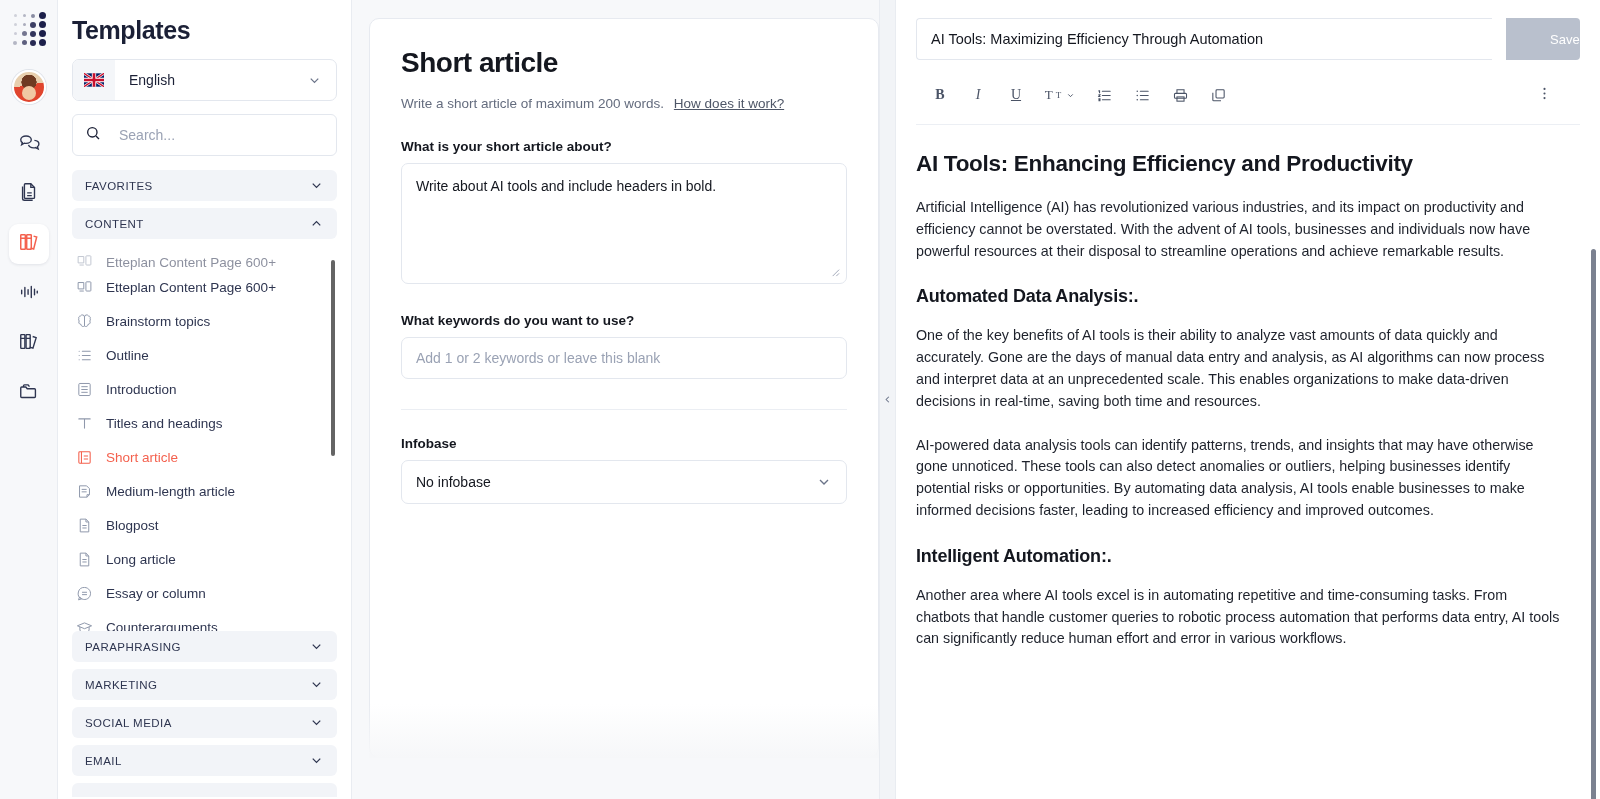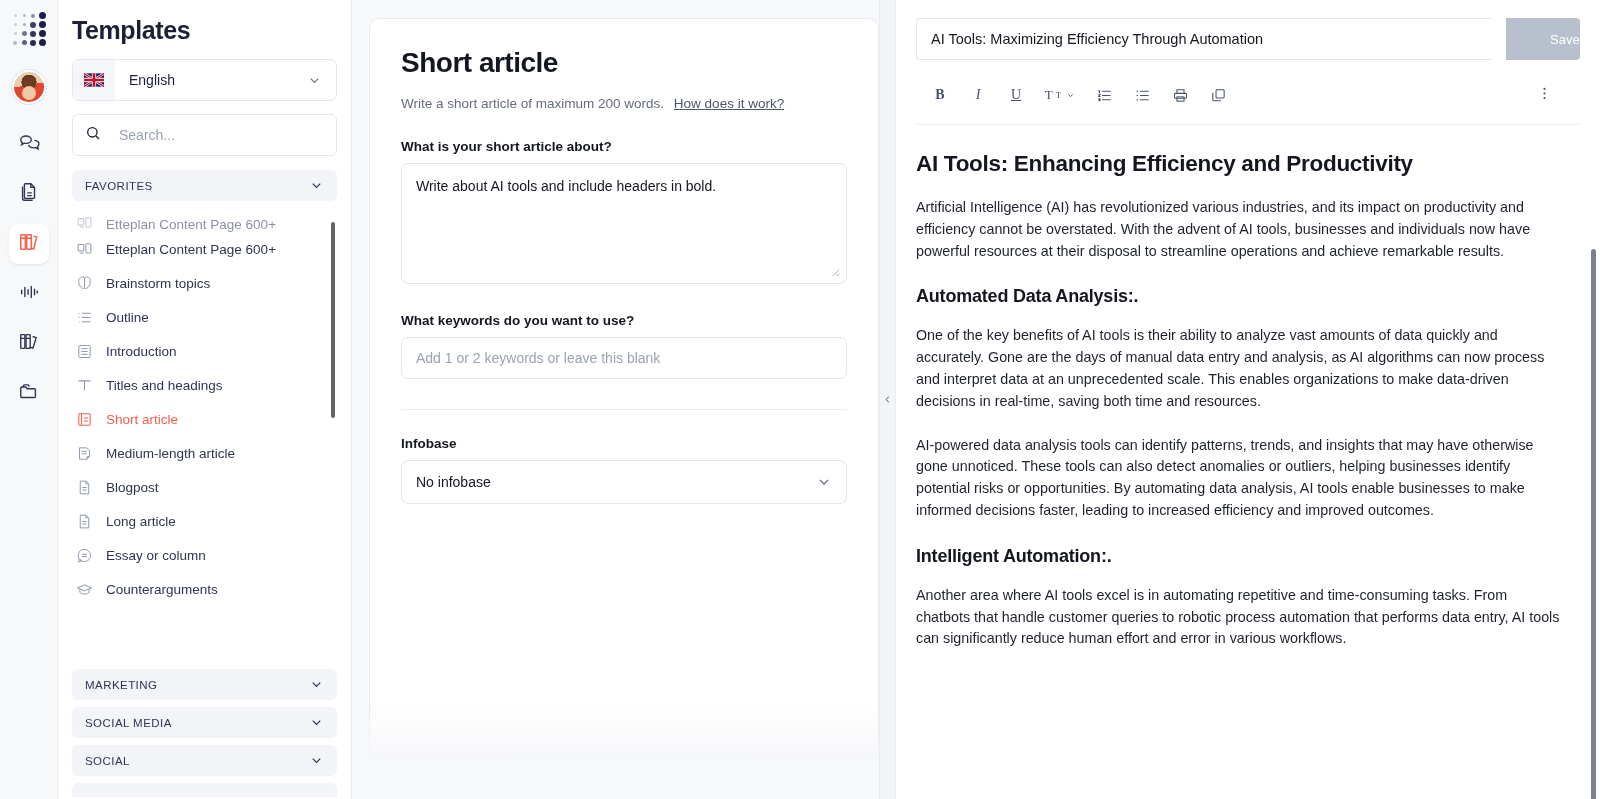--- a/index.html
+++ b/index.html
@@ -275,20 +275,28 @@
 
     <div class="group-head">
       <span>FAVORITES</span>
       <span class="chev">
         <svg width="15" height="15" viewBox="0 0 24 24" fill="none" stroke="currentColor" stroke-width="2">
             <path d="M6 9l6 6 6-6"></path>
           </svg>
       </span>
     </div>
 
+    <div class="group-head">
+      <span>CONTENT</span>
+      <span class="chev">
+        <svg width="15" height="15" viewBox="0 0 24 24" fill="none" stroke="currentColor" stroke-width="2">
+            <path d="M6 15l6-6 6 6"></path>
+          </svg>
+      </span>
+    </div>
 
     <div class="tpl-scroll">
       <div class="tpl-list">
 
         <div class="tpl-item clipped">
           <span class="tico">
             <svg width="17" height="17" viewBox="0 0 24 24" fill="none" stroke="currentColor" stroke-width="1.4">
               <path d="M3 5h8v9H3zM5 17h6"></path>
                 <rect x="14" y="4" width="7" height="13" rx="1"></rect>
                 <path d="M17.5 7.5v.01M17.5 11v.01"></path>
@@ -409,38 +417,46 @@
                 <path d="M5.5 11.3v4.4c0 1.4 2.9 2.8 6.5 2.8s6.5-1.4 6.5-2.8v-4.4"></path>
             </svg>
           </span>
           <span class="tpl-label">Counterarguments</span>
         </div>
       </div>
       <div class="scrollthumb" style="top:14px;height:196px;"></div>
     </div>
 
     <div class="bottom-groups">
+      <div class="group-head">
+        <span>PARAPHRASING</span>
+        <span class="chev">
+          <svg width="15" height="15" viewBox="0 0 24 24" fill="none" stroke="currentColor" stroke-width="2">
+              <path d="M6 9l6 6 6-6"></path>
+            </svg>
+        </span>
+      </div>
       <div class="group-head">
         <span>MARKETING</span>
         <span class="chev">
           <svg width="15" height="15" viewBox="0 0 24 24" fill="none" stroke="currentColor" stroke-width="2">
               <path d="M6 9l6 6 6-6"></path>
             </svg>
         </span>
       </div>
       <div class="group-head">
         <span>SOCIAL MEDIA</span>
         <span class="chev">
           <svg width="15" height="15" viewBox="0 0 24 24" fill="none" stroke="currentColor" stroke-width="2">
               <path d="M6 9l6 6 6-6"></path>
             </svg>
         </span>
       </div>
       <div class="group-head">
-        <span>SOCIAL</span>
+        <span>EMAIL</span>
         <span class="chev">
           <svg width="15" height="15" viewBox="0 0 24 24" fill="none" stroke="currentColor" stroke-width="2">
               <path d="M6 9l6 6 6-6"></path>
             </svg>
         </span>
       </div>
       <div class="group-peek"></div>
     </div>
   </div>
 

